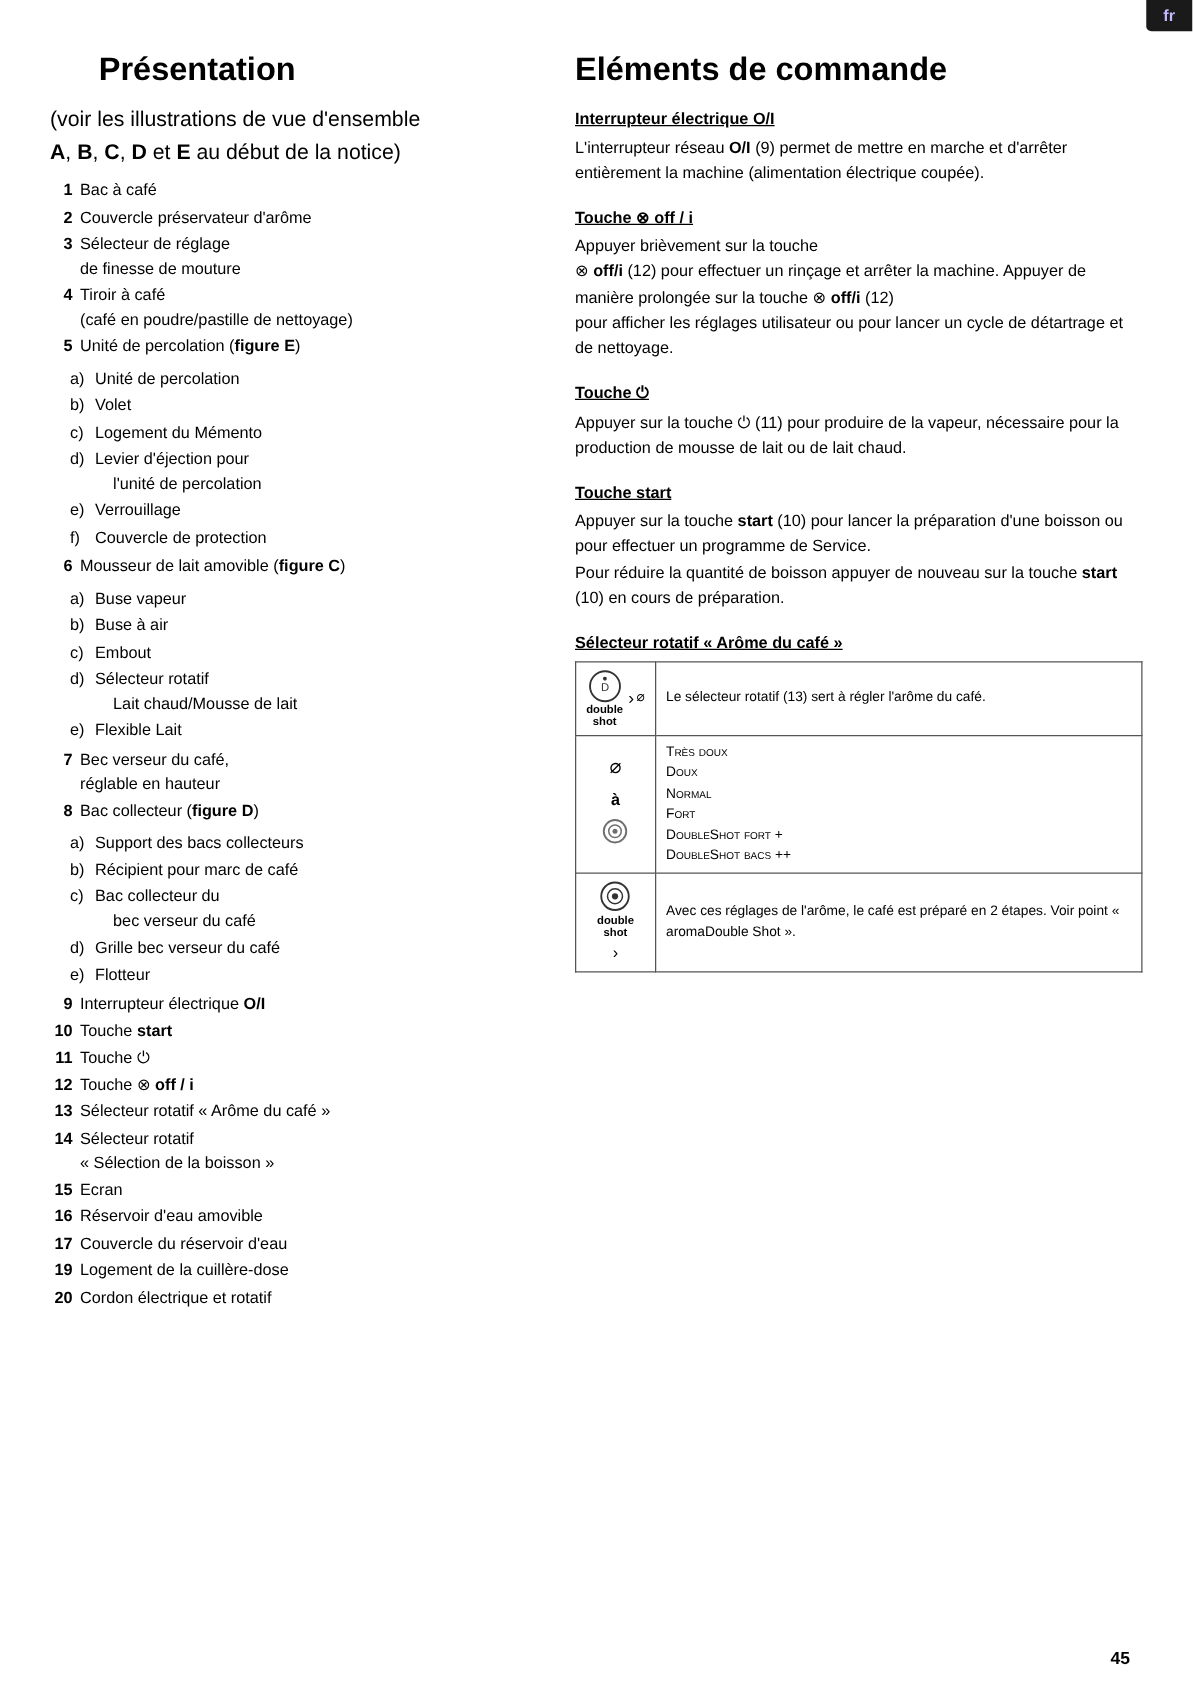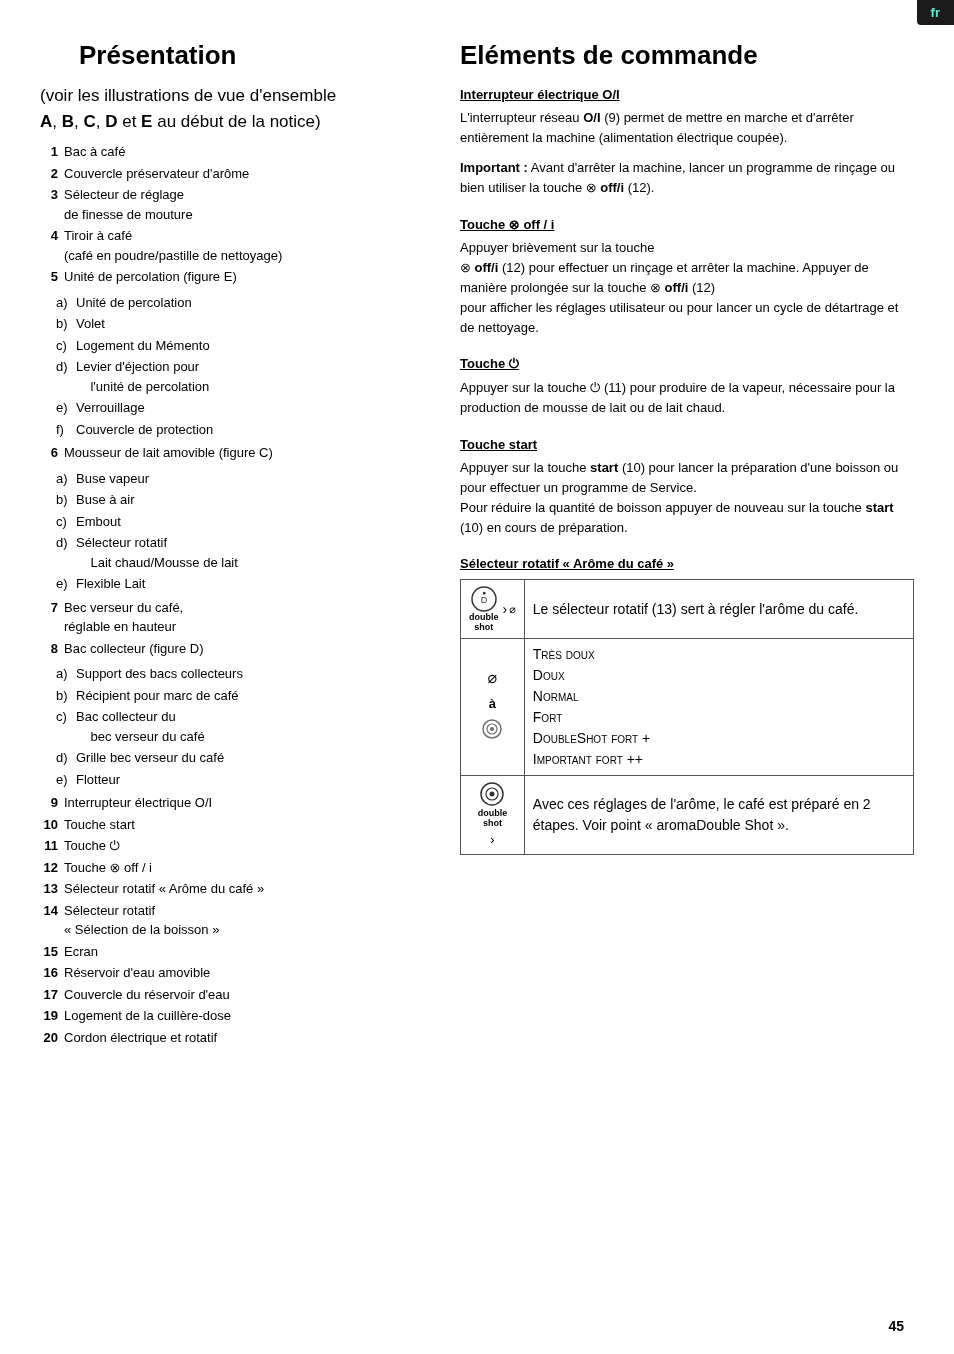--- a/index.html
+++ b/index.html
@@ -17,21 +17,21 @@
       min-height: 1354px;
       padding: 30px 40px 30px 40px;
       position: relative;
     }
     
     .fr-badge {
       position: absolute;
       top: 0;
       right: 0;
       background: #1a1a1a;
-      color: #5eead4;
+      color: #c4b5fd;
       font-size: 13px;
       font-weight: bold;
       padding: 5px 14px;
       border-bottom-left-radius: 4px;
     }
     
     .page-number {
       position: absolute;
       bottom: 20px;
       right: 50px;
@@ -83,21 +83,21 @@
       margin-bottom: 2px;
       line-height: 1.5;
       font-size: 13px;
     }
     .item-num {
       font-weight: bold;
       min-width: 18px;
       text-align: right;
     }
     .item-text { flex: 1; }
-    .item-text .bold { font-weight: normal; }
+    .item-text .bold { font-weight: bold; }
     
     .sub-list {
       list-style: none;
       padding-left: 16px;
     }
     .sub-list li {
       display: flex;
       gap: 4px;
       line-height: 1.5;
       font-size: 13px;
@@ -133,21 +133,21 @@
       vertical-align: middle;
       font-size: 13px;
       line-height: 1.5;
     }
     .arome-table .icon-cell {
       text-align: center;
       width: 60px;
       font-size: 16px;
     }
     .arome-table .text-cell {
-      font-size: 14px;
+      font-size: 11px;
     }
     .small-caps { font-variant: small-caps; }
   </style>
 </head>
 <body>
 
 <div class="page">
 
   <div class="fr-badge">fr</div>
 
@@ -324,23 +324,20 @@
       </ul>
     </div>
 
     <div class="col-right">
       <h2>Eléments de commande</h2>
 
       <div class="section">
         <div class="section-title">Interrupteur électrique O/I</div>
         <div class="section-body">
           L'interrupteur réseau <span class="bold">O/I</span> (9) permet de mettre en marche et d'arrêter entièrement la machine (alimentation électrique coupée).
-        </div>
-        <div class="section-body" style="margin-top:10px;">
-          <span class="bold">Important :</span> Avant d'arrêter la machine, lancer un programme de rinçage ou bien utiliser la touche ⊗ <span class="bold">off/i</span> (12).
         </div>
       </div>
 
       <div class="section">
         <div class="section-title">Touche ⊗ off / i</div>
         <div class="section-body">
           Appuyer brièvement sur la touche<br>
           ⊗ <span class="bold">off/i</span> (12) pour effectuer un rinçage et arrêter la machine. Appuyer de manière prolongée sur la touche ⊗ <span class="bold">off/i</span> (12)<br>
           pour afficher les réglages utilisateur ou pour lancer un cycle de détartrage et de nettoyage.
         </div>
@@ -400,21 +397,21 @@
                     </svg>
                   </div>
                 </div>
               </td>
               <td class="text-cell">
                 <span class="small-caps">Très doux</span><br>
                 <span class="small-caps">Doux</span><br>
                 <span class="small-caps">Normal</span><br>
                 <span class="small-caps">Fort</span><br>
                 <span class="small-caps">DoubleShot fort +</span><br>
-                <span class="small-caps">Important fort ++</span>
+                <span class="small-caps">DoubleShot bacs ++</span>
               </td>
             </tr>
 
             <tr>
               <td class="icon-cell" style="vertical-align:middle;">
                 <div style="display:flex;flex-direction:column;align-items:center;">
                   <svg width="26" height="26" viewBox="0 0 26 26">
                     <circle cx="13" cy="13" r="11" fill="none" stroke="#333" stroke-width="1.5"></circle>
                     <circle cx="13" cy="13" r="6" fill="none" stroke="#333" stroke-width="1.2"></circle>
                     <circle cx="13" cy="13" r="2.5" fill="#333"></circle>

